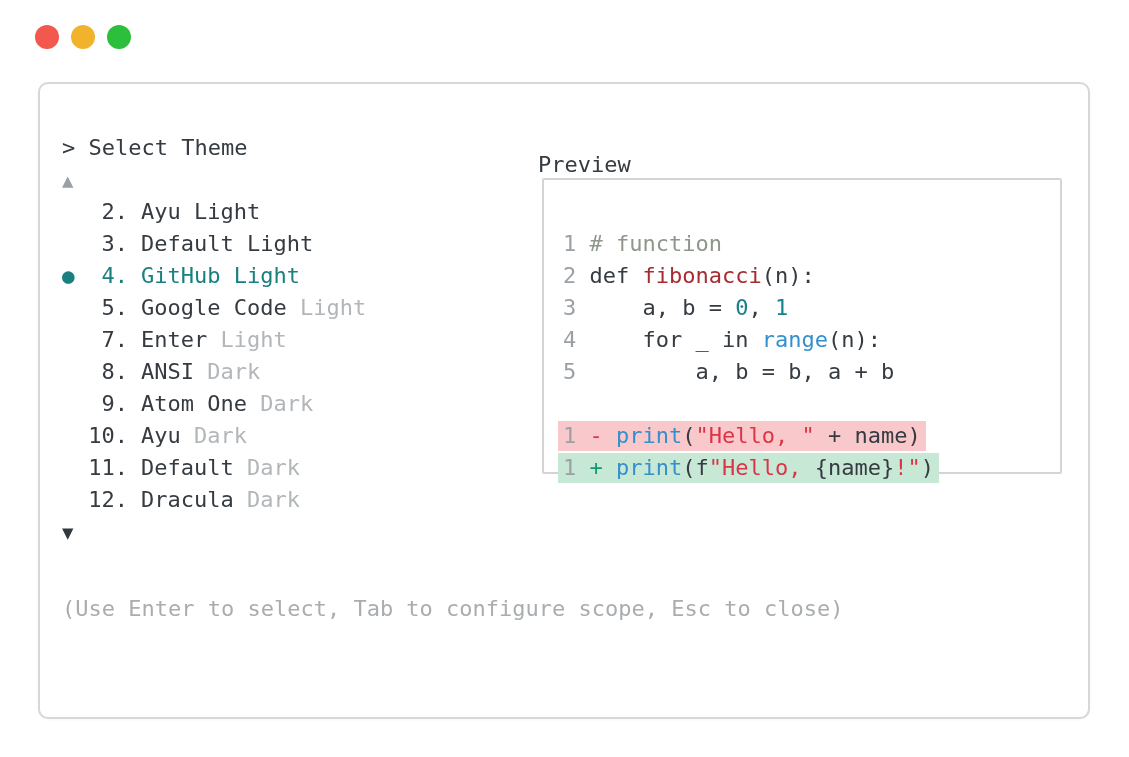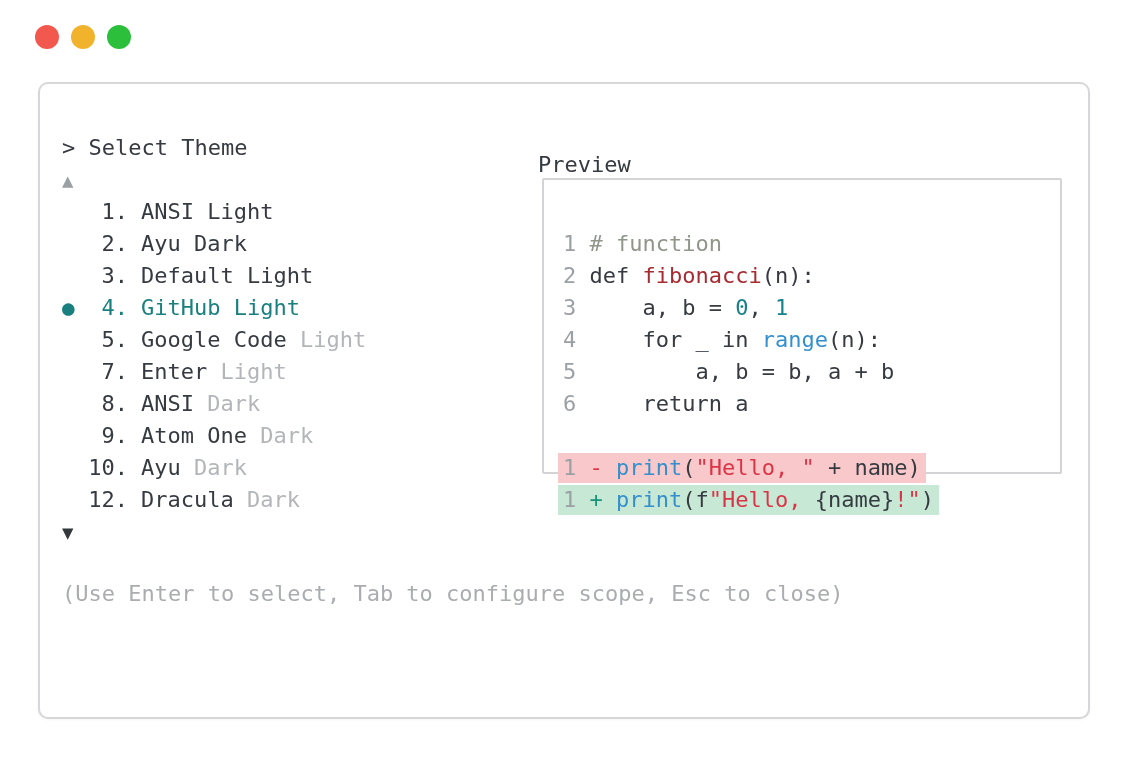--- a/index.html
+++ b/index.html
@@ -18,21 +18,21 @@
   .line{height:32px;line-height:32px;font-size:22px;white-space:pre;color:var(--fg);}
   
   .left-pane{position:absolute;left:22px;top:48px;}
   .arrow-up{color:var(--gray);font-size:19px;}
   .arrow-down{color:var(--arrow_down);font-size:19px;}
   .theme-row{height:32px;line-height:32px;font-size:22px;white-space:pre;color:var(--fg);cursor:pointer;}
   .theme-row .mark{display:inline-block;width:26px;color:var(--accent_teal);font-size:21px;}
   .theme-row .no{display:inline-block;width:40px;text-align:right;margin-right:13px;}
   .theme-row .mut{color:var(--muted);}
   .theme-row.selected .no,.theme-row.selected .nm{color:var(--accent_teal);}
-  .help{margin-top:30px;color:var(--help);}
+  .help{margin-top:45px;color:var(--help);}
   
   .pv-title{position:absolute;left:498px;top:65px;}
   .pv-box{position:absolute;left:502px;top:94px;width:520px;height:296px;box-sizing:border-box;
           border:2px solid var(--border_inner);border-radius:2px;background:#ffffff;}
   .code{position:absolute;left:19px;top:48px;}
   .code-row{height:32px;line-height:32px;font-size:22px;white-space:pre;color:var(--fg);}
   .hl{display:inline-block;height:30px;line-height:30px;vertical-align:top;margin-top:1px;
       padding:0 5px;margin-left:-5px;}
   .hl.removed{background:var(--removed_bg);}
   .hl.added{background:var(--added_bg);}
@@ -56,45 +56,44 @@
     <span class="dot dot-yellow"></span>
     <span class="dot dot-green"></span>
   </div>
 
   <div class="box">
 
     <div class="left-pane">
       <div class="line">&gt; Select Theme</div>
       <div class="line arrow-up">▲</div>
       <div id="theme-list">
-          <div class="theme-row"><span class="mark"></span><span class="no">1.</span><span class="nm">ANSI Light</span></div>
-          <div class="theme-row"><span class="mark"></span><span class="no">2.</span><span class="nm">Ayu Dark</span></div>
+          <div class="theme-row"><span class="mark"></span><span class="no">2.</span><span class="nm">Ayu Light</span></div>
           <div class="theme-row"><span class="mark"></span><span class="no">3.</span><span class="nm">Default Light</span></div>
           <div class="theme-row selected"><span class="mark">●</span><span class="no">4.</span><span class="nm">GitHub Light</span></div>
           <div class="theme-row"><span class="mark"></span><span class="no">5.</span><span class="nm">Google Code</span><span class="mut"> Light</span></div>
           <div class="theme-row"><span class="mark"></span><span class="no">7.</span><span class="nm">Enter</span><span class="mut"> Light</span></div>
           <div class="theme-row"><span class="mark"></span><span class="no">8.</span><span class="nm">ANSI</span><span class="mut"> Dark</span></div>
           <div class="theme-row"><span class="mark"></span><span class="no">9.</span><span class="nm">Atom One</span><span class="mut"> Dark</span></div>
           <div class="theme-row"><span class="mark"></span><span class="no">10.</span><span class="nm">Ayu</span><span class="mut"> Dark</span></div>
+          <div class="theme-row"><span class="mark"></span><span class="no">11.</span><span class="nm">Default</span><span class="mut"> Dark</span></div>
           <div class="theme-row"><span class="mark"></span><span class="no">12.</span><span class="nm">Dracula</span><span class="mut"> Dark</span></div>
         </div>
       <div class="line arrow-down">▼</div>
       <div class="line help">(Use Enter to select, Tab to configure scope, Esc to close)</div>
     </div>
 
     <div class="line pv-title">Preview</div>
 
     <div class="pv-box">
       <div class="code" id="code-preview">
           <div class="code-row"><span class="c-num">1</span><span class="c-fg"> </span><span class="c-comment"># function</span></div>
           <div class="code-row"><span class="c-num">2</span><span class="c-fg"> def </span><span class="c-darkred">fibonacci</span><span class="c-fg">(n):</span></div>
           <div class="code-row"><span class="c-num">3</span><span class="c-fg">     a, b = </span><span class="c-teal">0</span><span class="c-fg">, </span><span class="c-teal">1</span></div>
           <div class="code-row"><span class="c-num">4</span><span class="c-fg">     for _ in </span><span class="c-blue">range</span><span class="c-fg">(n):</span></div>
           <div class="code-row"><span class="c-num">5</span><span class="c-fg">         a, b = b, a + b</span></div>
-          <div class="code-row"><span class="c-num">6</span><span class="c-fg">     return a</span></div>
           <div class="code-row"></div>
           <div class="code-row"><span class="hl removed"><span class="c-num">1</span><span class="c-fg"> </span><span class="c-crimson">-</span><span class="c-fg"> </span><span class="c-blue">print</span><span class="c-fg">(</span><span class="c-crimson">"Hello, "</span><span class="c-fg"> + name)</span></span></div>
           <div class="code-row"><span class="hl added"><span class="c-num">1</span><span class="c-fg"> </span><span class="c-plus">+</span><span class="c-fg"> </span><span class="c-blue">print</span><span class="c-fg">(f</span><span class="c-crimson">"Hello, </span><span class="c-fg">{name}</span><span class="c-crimson">!"</span><span class="c-fg">)</span></span></div>
         </div>
     </div>
 
   </div>
 </div>
 
 </body></html>

